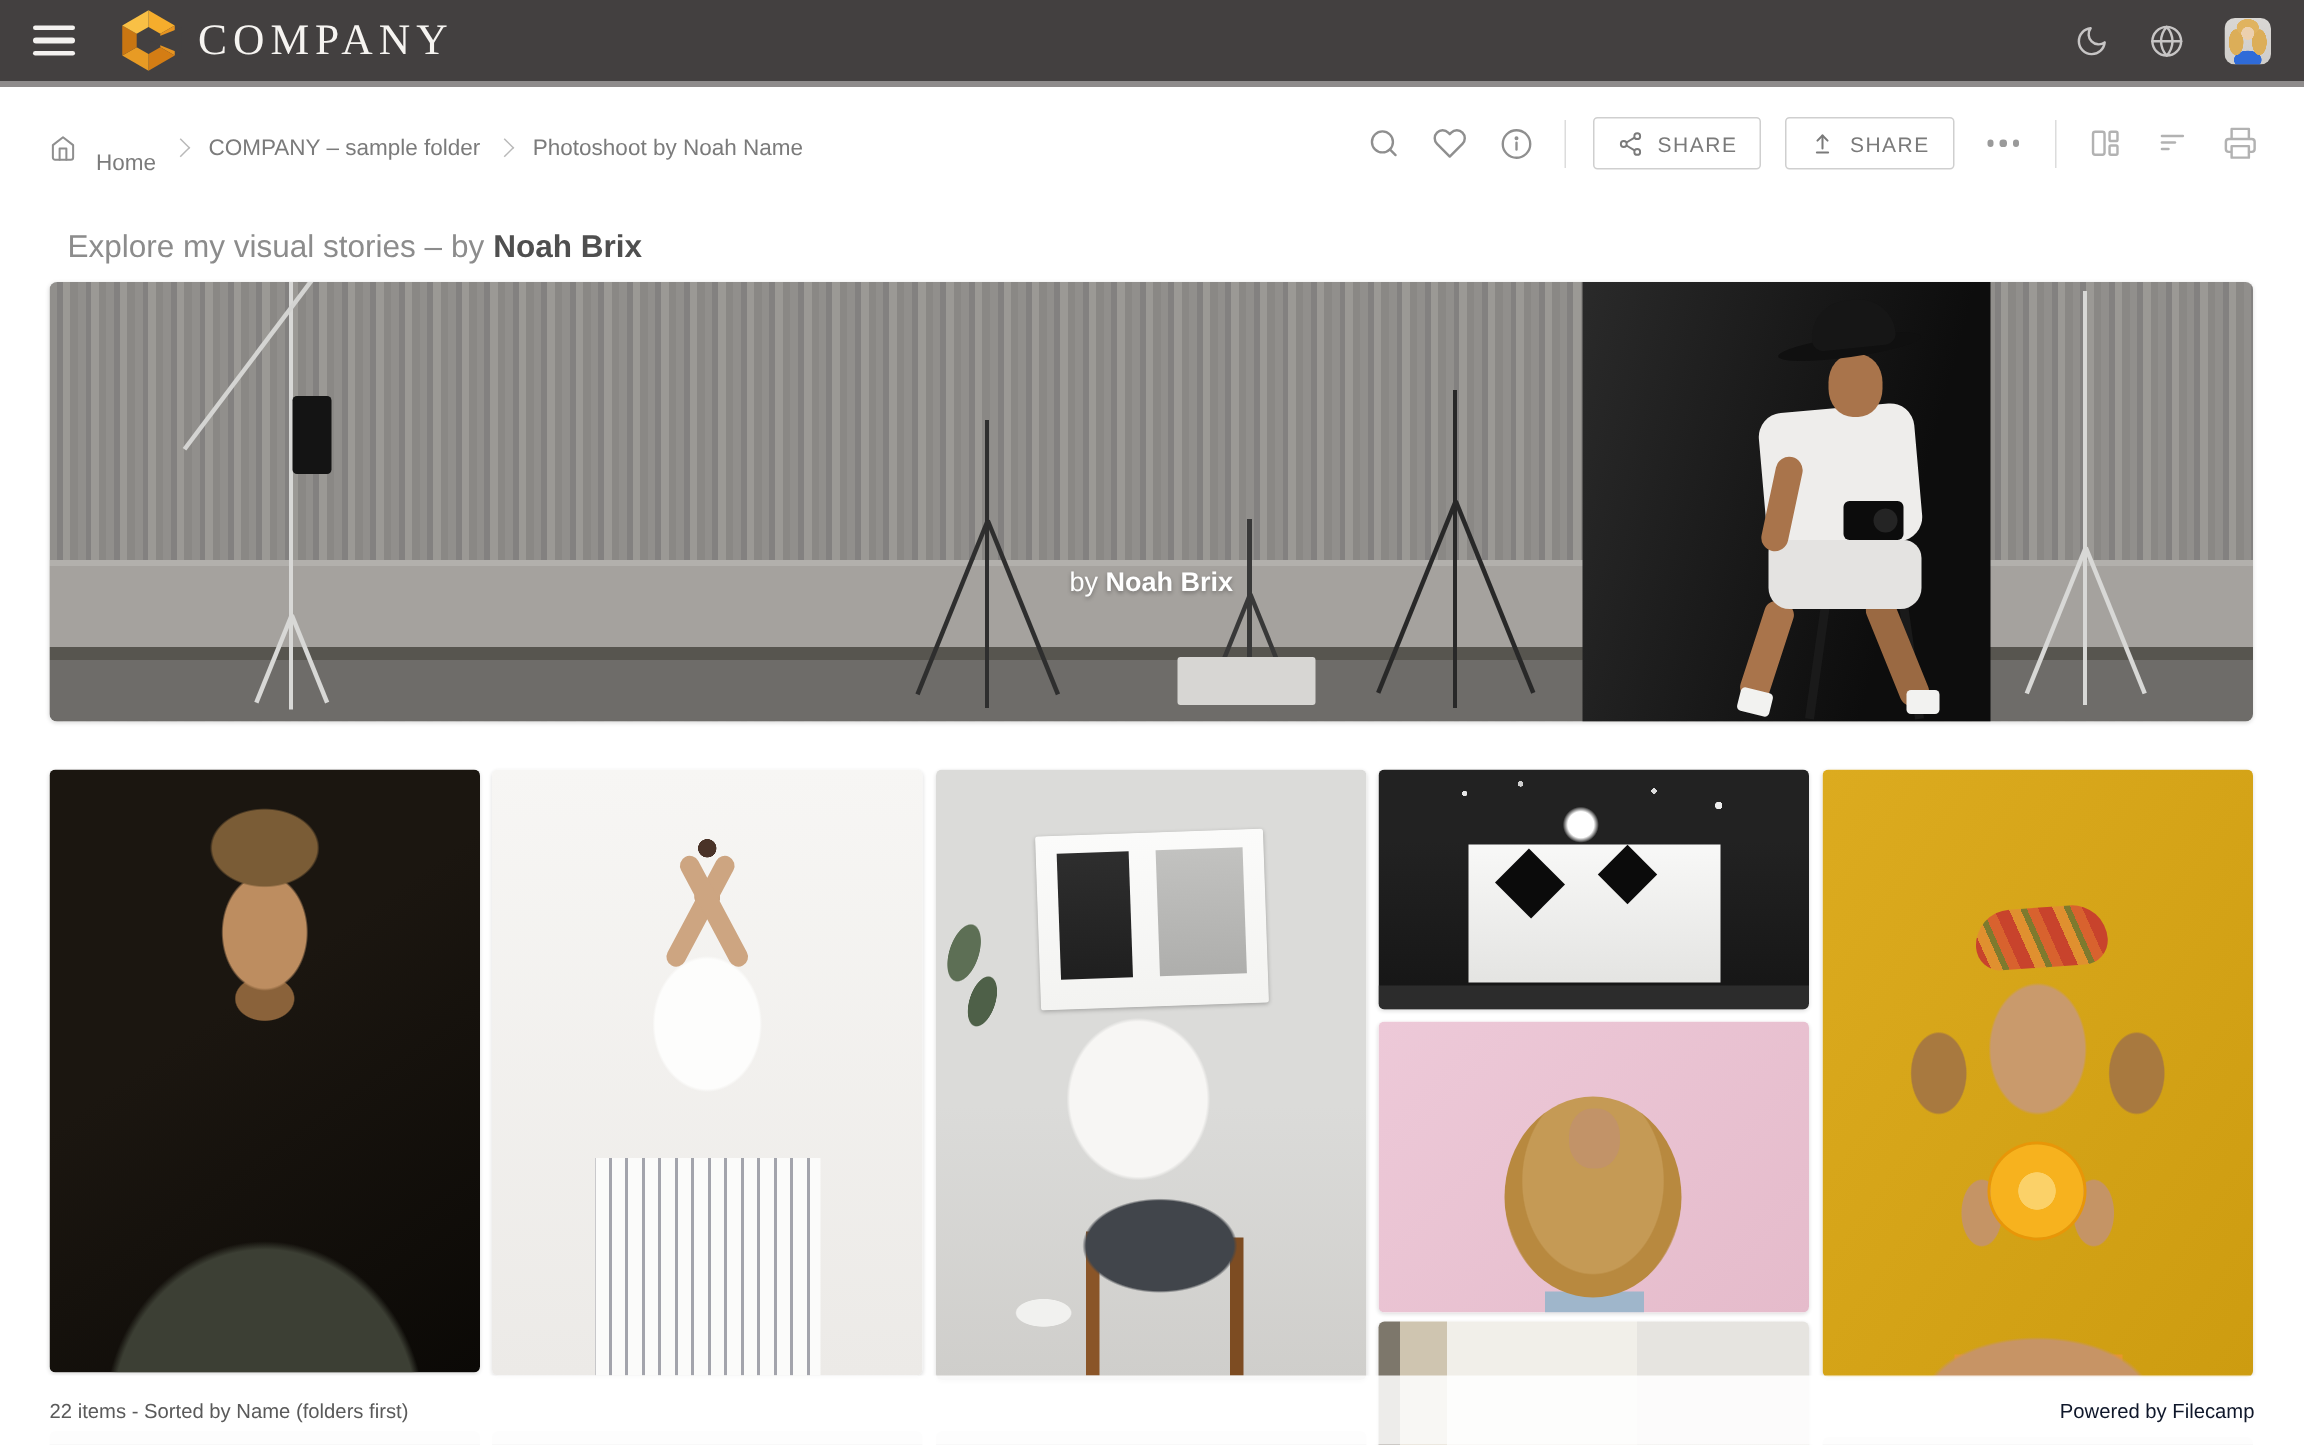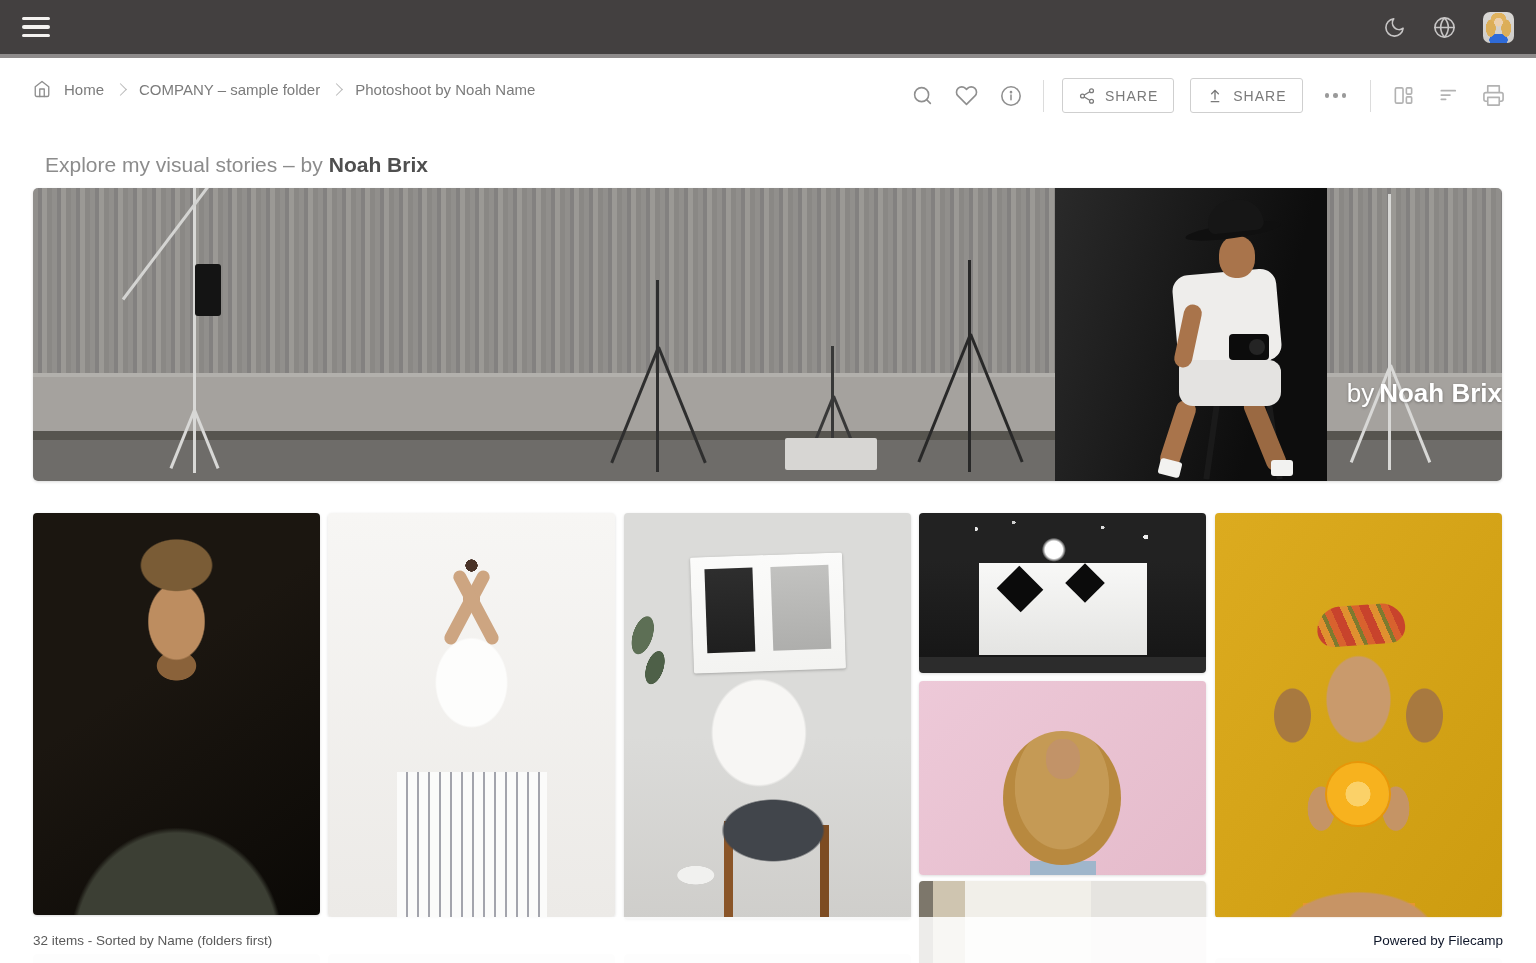--- a/index.html
+++ b/index.html
@@ -54,21 +54,21 @@
   .stand{position:absolute;
     background:linear-gradient(90deg,rgba(0,0,0,0) calc(50% - 1.5px),var(--c) calc(50% - 1.5px) calc(50% + 1.5px),rgba(0,0,0,0) calc(50% + 1.5px));}
   .stand::before,.stand::after{content:"";position:absolute;left:calc(50% - 1.5px);top:var(--legtop,60%);width:3px;height:calc(100% - var(--legtop,60%));background:var(--c);transform-origin:top center;}
   .stand::before{transform:rotate(22deg);}
   .stand::after{transform:rotate(-22deg);}
   .boom{position:absolute;left:90px;top:110px;width:142px;height:3px;background:#d4d4d2;transform-origin:left center;transform:rotate(-53deg);}
   .flash{position:absolute;left:162px;top:76px;width:26px;height:52px;background:#141414;border-radius:3px;}
   .prop{position:absolute;left:752px;top:250px;width:92px;height:32px;background:#d7d6d3;border-radius:2px;}
   .hero-title{position:absolute;left:0;top:116px;width:100%;text-align:center;color:#fff;font-size:47px;font-weight:700;
     letter-spacing:-.5px;text-shadow:0 1px 4px rgba(0,0,0,.25);z-index:5;}
-  .hero-byline{position:absolute;left:0;top:190px;width:100%;text-align:right;color:#fff;font-size:26px;z-index:5;
+  .hero-byline{position:absolute;left:0;top:190px;width:100%;text-align:center;color:#fff;font-size:18px;z-index:5;
     text-shadow:0 1px 3px rgba(0,0,0,.3);}
   .hero-byline b{font-weight:700;margin-left:5px;}
   
   .fig{position:absolute;}
   .m-hatbrim{left:1152px;top:36px;width:96px;height:14px;border-radius:50%;background:#101010;transform:rotate(-8deg);}
   .m-hatcrown{left:1174px;top:12px;width:56px;height:32px;border-radius:26px 26px 8px 8px;background:#161616;transform:rotate(-6deg);}
   .m-face{left:1186px;top:48px;width:36px;height:42px;border-radius:45%;background:#a9744b;}
   .m-torso{left:1142px;top:84px;width:104px;height:92px;border-radius:16px;background:#eeedeb;transform:rotate(-5deg);}
   .m-arm{left:1146px;top:116px;width:18px;height:64px;border-radius:9px;background:#a9744b;transform:rotate(12deg);}
   .m-camera{left:1196px;top:146px;width:40px;height:26px;border-radius:4px;background:#0c0c0c;}
@@ -168,20 +168,35 @@
 </style>
 </head>
 <body>
 
 <header class="topbar">
   <div class="hamburger">
       <span></span>
       <span></span>
       <span></span>
     </div>
+  <div class="brand">
+    <span>
+      <svg width="44" height="42" viewBox="0 0 100 96">
+        <polygon points="50,2 90,25 50,48" fill="#f5ad2c"></polygon>
+        <polygon points="90,25 90,71 50,48" fill="#e79420"></polygon>
+        <polygon points="90,71 50,94 50,48" fill="#d47d14"></polygon>
+        <polygon points="50,94 10,71 50,48" fill="#e89b24"></polygon>
+        <polygon points="10,71 10,25 50,48" fill="#c97612"></polygon>
+        <polygon points="10,25 50,2 50,48" fill="#f9c045"></polygon>
+        <polygon points="50,27.3 68,37.6 68,58.3 50,68.7 32,58.3 32,37.6" fill="#434040"></polygon>
+        <polygon points="50,48 100,28 100,68" fill="#434040"></polygon>
+      </svg>
+    </span>
+    <span class="brand-text">COMPANY</span>
+  </div>
   <div class="topbar-right">
     <button class="icon-btn" title="">
       <svg width="23" height="23" viewBox="0 0 24 24" fill="none" stroke="currentColor" stroke-width="1.7" stroke-linecap="round" stroke-linejoin="round">
           <path d="M21 12.79A9 9 0 1 1 11.21 3 7 7 0 0 0 21 12.79z"></path>
         </svg>
     </button>
     <button class="icon-btn" title="">
       <svg width="23" height="23" viewBox="0 0 24 24" fill="none" stroke="currentColor" stroke-width="1.7" stroke-linecap="round" stroke-linejoin="round">
           <circle cx="12" cy="12" r="10"></circle>
           <line x1="2" y1="12" x2="22" y2="12"></line>
@@ -193,21 +208,21 @@
 </header>
 
 <nav class="crumbrow">
   <span class="home">
     <svg width="18" height="18" viewBox="0 0 24 24" fill="none" stroke="currentColor" stroke-width="1.8" stroke-linecap="round" stroke-linejoin="round">
         <path d="M3 9l9-7 9 7v11a2 2 0 0 1-2 2H5a2 2 0 0 1-2-2z"></path>
         <polyline points="9 22 9 12 15 12 15 22"></polyline>
       </svg>
   </span>
 
-  <span class="crumb" style="margin-left:13px;">Home</span>
+  <span class="crumb" style="margin-left:13px;margin-top:20px;">Home</span>
   <span class="chev"></span>
   <span class="crumb">COMPANY – sample folder</span>
   <span class="chev"></span>
   <span class="crumb current">Photoshoot by Noah Name</span>
 </nav>
 
 <div class="toolbar">
   <button class="icon-btn">
     <svg width="21" height="21" viewBox="0 0 24 24" fill="none" stroke="currentColor" stroke-width="1.8" stroke-linecap="round">
         <circle cx="11" cy="11" r="8"></circle>
@@ -315,15 +330,15 @@
   <div class="card photo-pink" style="left:919px;top:681px;width:287px;height:194px;"></div>
   <div class="card photo-interior" style="left:919px;top:881px;width:287px;height:95px;"></div>
   <div class="card photo-yellow" style="left:1215px;top:513px;width:287px;height:405px;"></div>
   <div class="card stub" style="left:33px;top:954px;width:287px;height:14px;"></div>
   <div class="card stub" style="left:328px;top:954px;width:287px;height:14px;"></div>
   <div class="card stub" style="left:624px;top:954px;width:287px;height:14px;"></div>
   <div class="card stub" style="left:1215px;top:958px;width:287px;height:14px;"></div>
 </main>
 
 <footer class="pagefooter">
-  <span class="status">32 items - Sorted by Name (folders first)</span>
+  <span class="status">22 items - Sorted by Name (folders first)</span>
   <a class="powered">Powered by Filecamp</a>
 </footer>
 
 </body></html>

